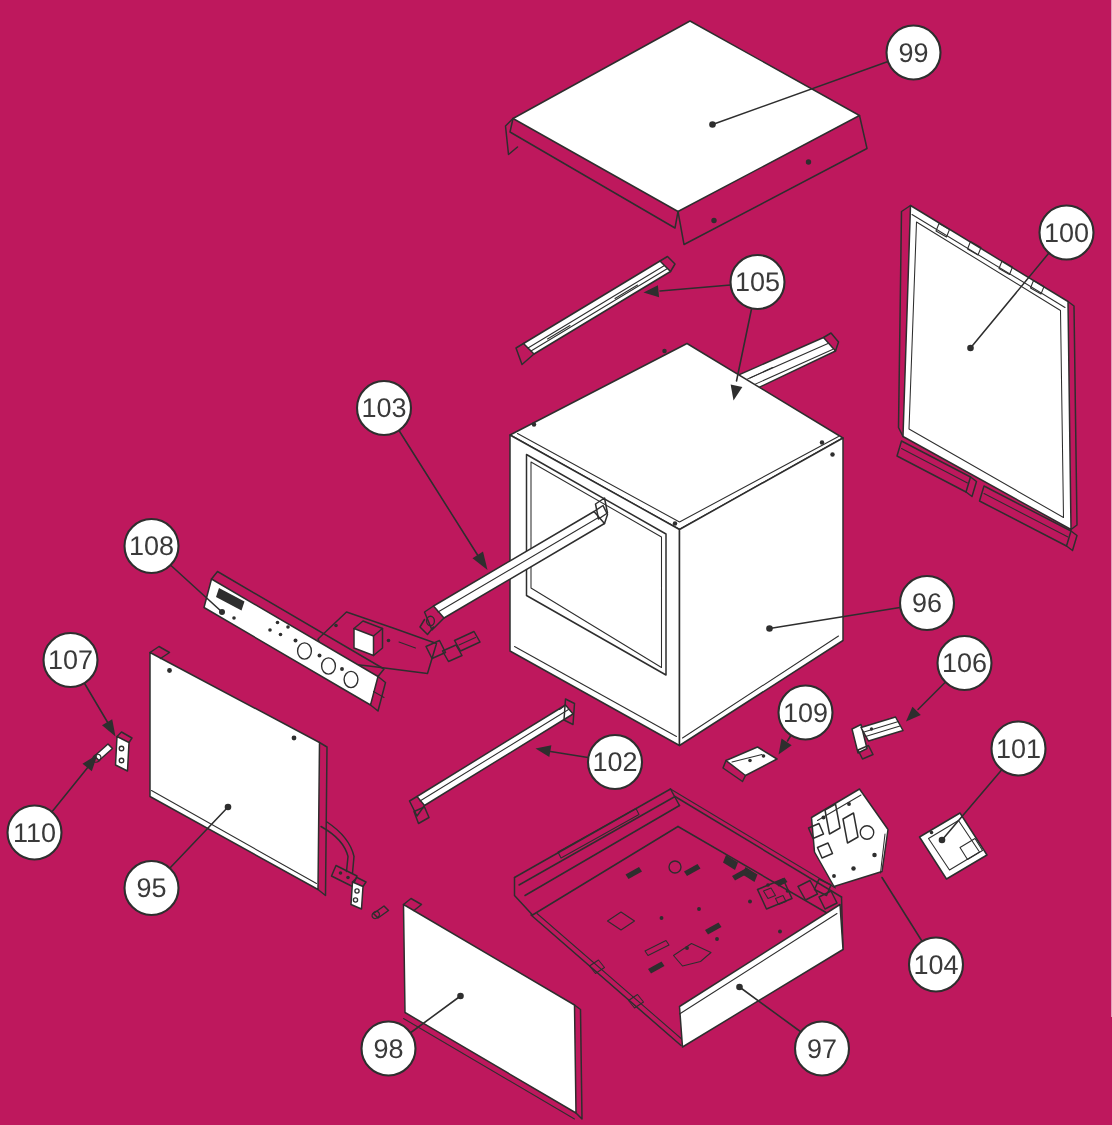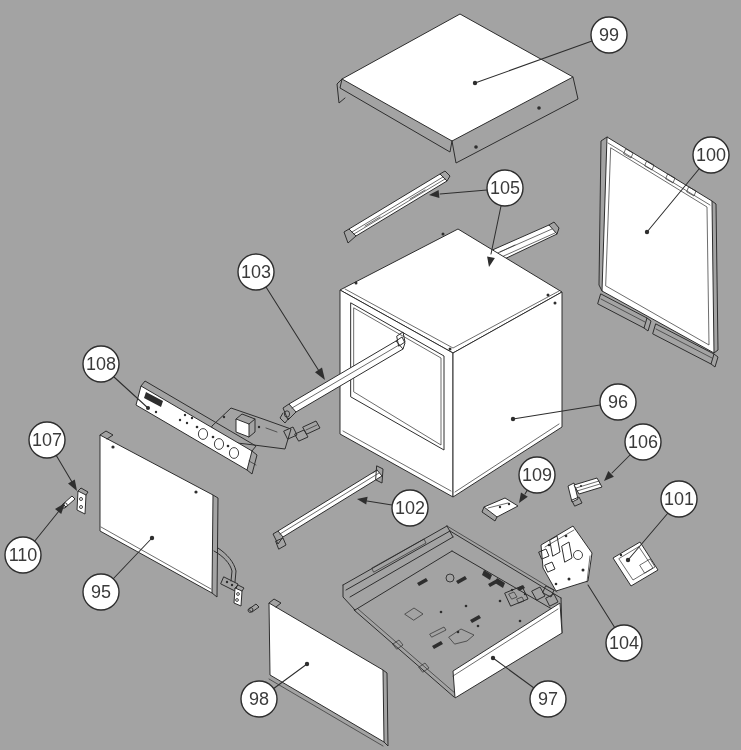--- a/index.html
+++ b/index.html
@@ -1,16 +1,16 @@
 <!DOCTYPE html>
 <html><head>
 <meta charset="utf-8">
 <style>
   html,body { margin:0; padding:0; background:#ffffff; }
-  .stage { width:741px; height:750px; background:#a3a3a3; position:relative; overflow:hidden; }
+  .stage { width:741px; height:750px; background:#be185d; position:relative; overflow:hidden; }
   svg { display:block; }
   .s  { fill:none; stroke:#2e2e2e; stroke-width:1;   stroke-linejoin:round; stroke-linecap:round; }
   .s2 { fill:none; stroke:#2e2e2e; stroke-width:.7;  stroke-linejoin:round; stroke-linecap:round; }
   .face { fill:#ffffff; stroke:#2e2e2e; stroke-width:1; stroke-linejoin:round; }
   .f  { fill:#2e2e2e; stroke:none; }
   .dot { fill:#2e2e2e; stroke:none; }
   .hole { fill:none; stroke:#2e2e2e; stroke-width:.9; }
   .bubble { fill:#ffffff; stroke:#2e2e2e; stroke-width:1.4; }
   .lead { fill:none; stroke:#2e2e2e; stroke-width:1.05; stroke-linecap:round; }
   .arrow { fill:#2e2e2e; stroke:none; }

